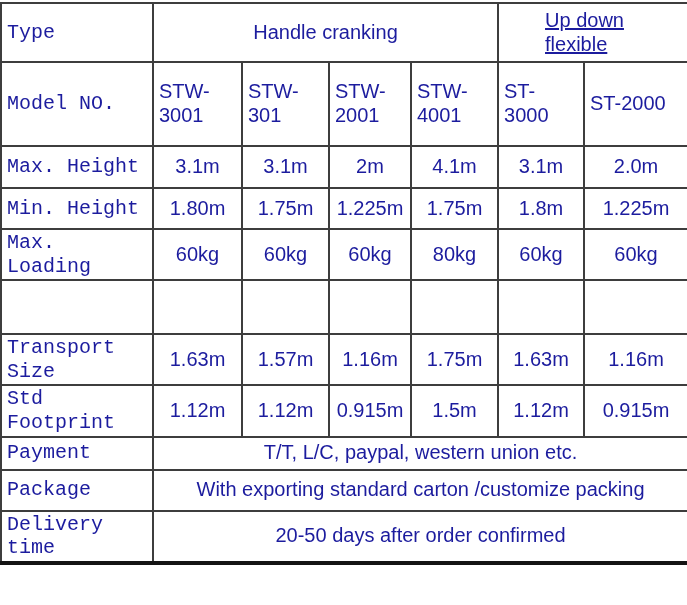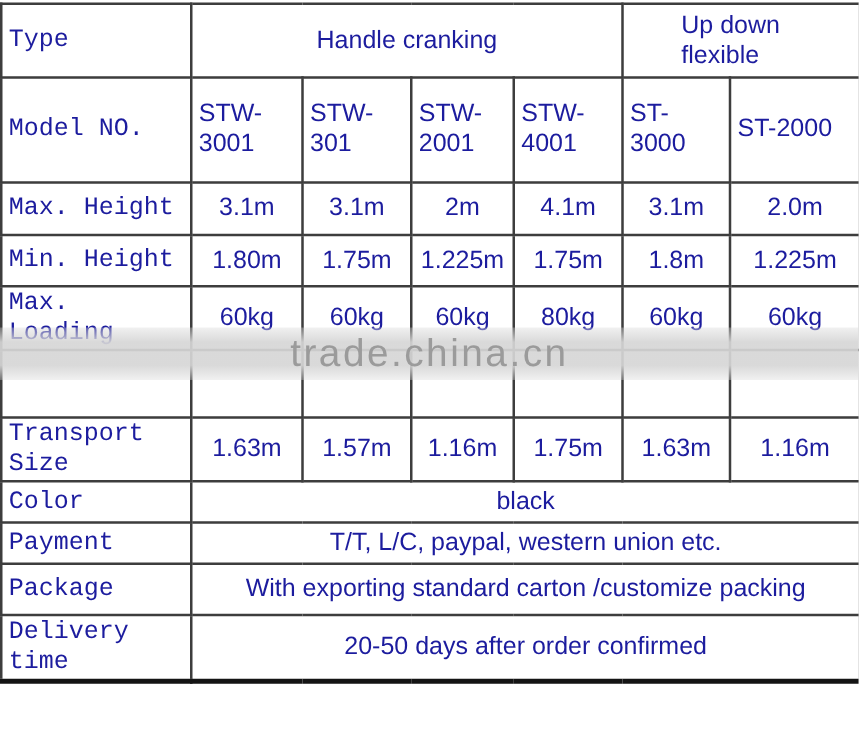--- a/index.html
+++ b/index.html
@@ -6,21 +6,21 @@
   .page{position:relative;width:687px;height:605px;background:#ffffff;overflow:hidden;
         font-family:"Liberation Sans",sans-serif;}
   table.spec{border-collapse:collapse;table-layout:fixed;width:687px;
              position:absolute;top:2px;left:0;
              border:2px solid #2f2f2f;border-bottom:4px solid #141414;}
   td{border:2px solid #3d3d3d;color:#1c1c9e;font-size:20px;line-height:1.18;
      padding:1px 4px;vertical-align:middle;overflow:hidden;}
   td.lbl{text-align:left;padding-left:5px;font-family:Liberation Mono, monospace;}
   td.ctr{text-align:center;}
   td.model{text-align:left;padding-left:5px;}
-  span.wrapblock{display:inline-block;max-width:96px;text-align:left;}
+  span.wrapblock{display:inline-block;max-width:96px;text-align:left;text-decoration:underline;}
   span.wrapnarrow{display:inline-block;max-width:95px;text-align:left;}
   tr.h59{height:59px} tr.h68{height:84px} tr.h42{height:42px} tr.h41{height:41px}
   tr.h44{height:44px} tr.h54{height:54px} tr.h43{height:43px} tr.h66{height:66px}
   tr.h33{height:33px} tr.h32{height:32px}
   .watermark{position:absolute;top:262px;left:0;width:687px;height:42px;z-index:5;
      display:flex;align-items:center;justify-content:center;
      background:linear-gradient(to bottom,rgba(214,214,214,0.35) 0%,rgba(214,214,214,0.92) 28%,
                 rgba(214,214,214,0.92) 72%,rgba(214,214,214,0.35) 100%);}
   .watermark span{color:#9b9b9b;font-size:31px;letter-spacing:2px;font-family:"Liberation Sans",sans-serif;}
 </style>
@@ -91,35 +91,37 @@
       </tr>
       <tr class="h41">
         <td class="lbl">Transport Size</td>
         <td class="ctr">1.63m</td>
         <td class="ctr">1.57m</td>
         <td class="ctr">1.16m</td>
         <td class="ctr">1.75m</td>
         <td class="ctr">1.63m</td>
         <td class="ctr">1.16m</td>
       </tr>
-      <tr class="h33">
-        <td class="lbl">Color</td>
-        <td class="ctr" colspan="6">black</td>
+      <tr class="h43">
+        <td class="lbl">Std Footprint</td>
+        <td class="ctr">1.12m</td>
+        <td class="ctr">1.12m</td>
+        <td class="ctr">0.915m</td>
+        <td class="ctr">1.5m</td>
+        <td class="ctr">1.12m</td>
+        <td class="ctr">0.915m</td>
       </tr>
       <tr class="h33">
         <td class="lbl">Payment</td>
         <td class="ctr" colspan="6">T/T, L/C, paypal, western union etc.</td>
       </tr>
       <tr class="h41">
         <td class="lbl">Package</td>
         <td class="ctr" colspan="6">With exporting standard carton /customize packing</td>
       </tr>
       <tr class="h32">
         <td class="lbl">Delivery time</td>
         <td class="ctr" colspan="6">20-50 days after order confirmed</td>
       </tr>
     </tbody>
   </table>
 
-  <div class="watermark">
-    <span>trade.china.cn</span>
-  </div>
 </div>
 
 </body></html>

